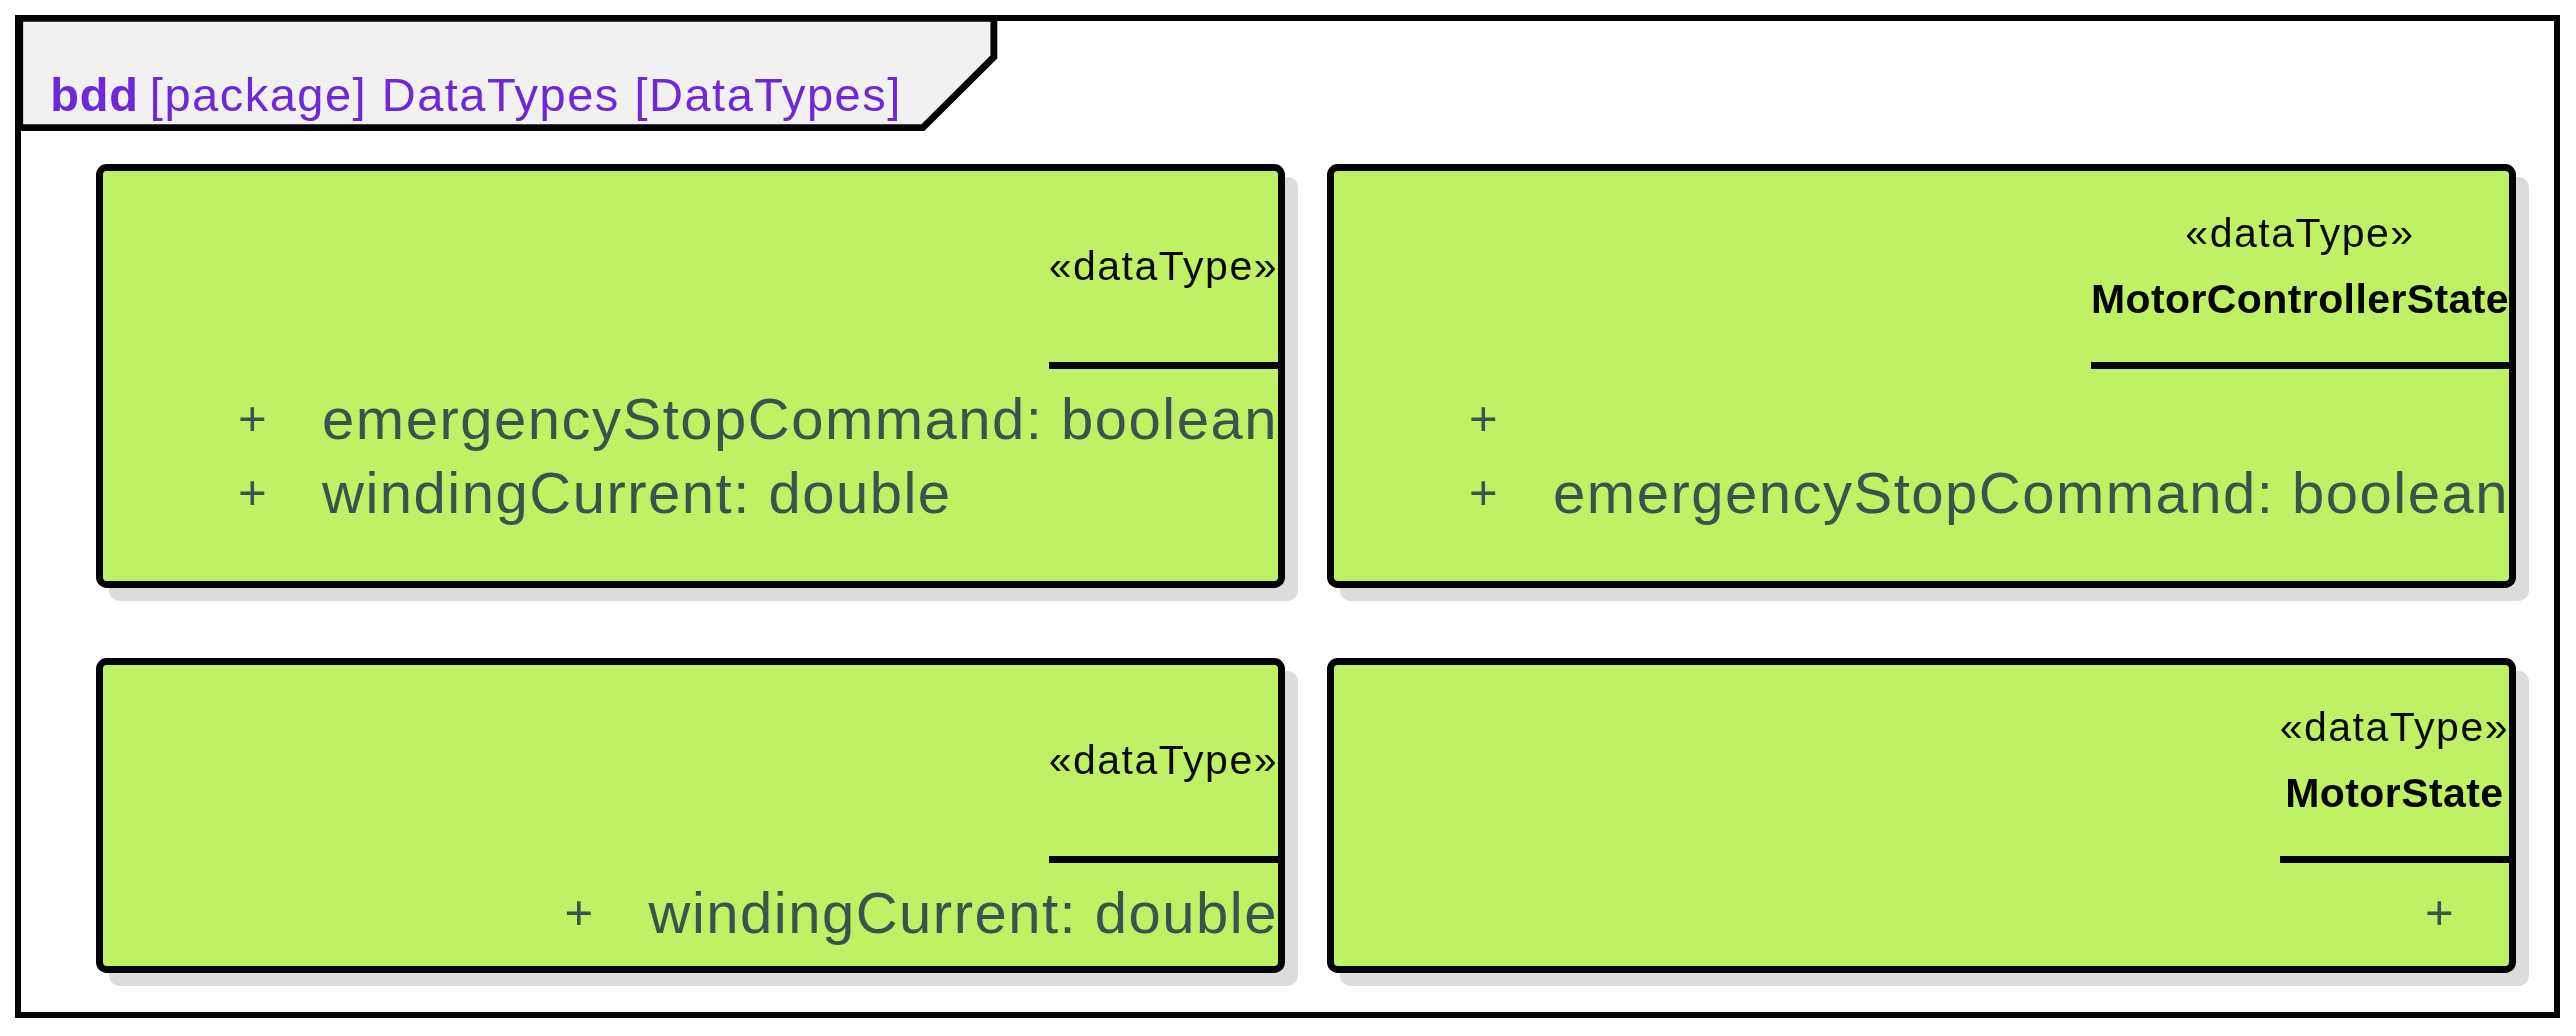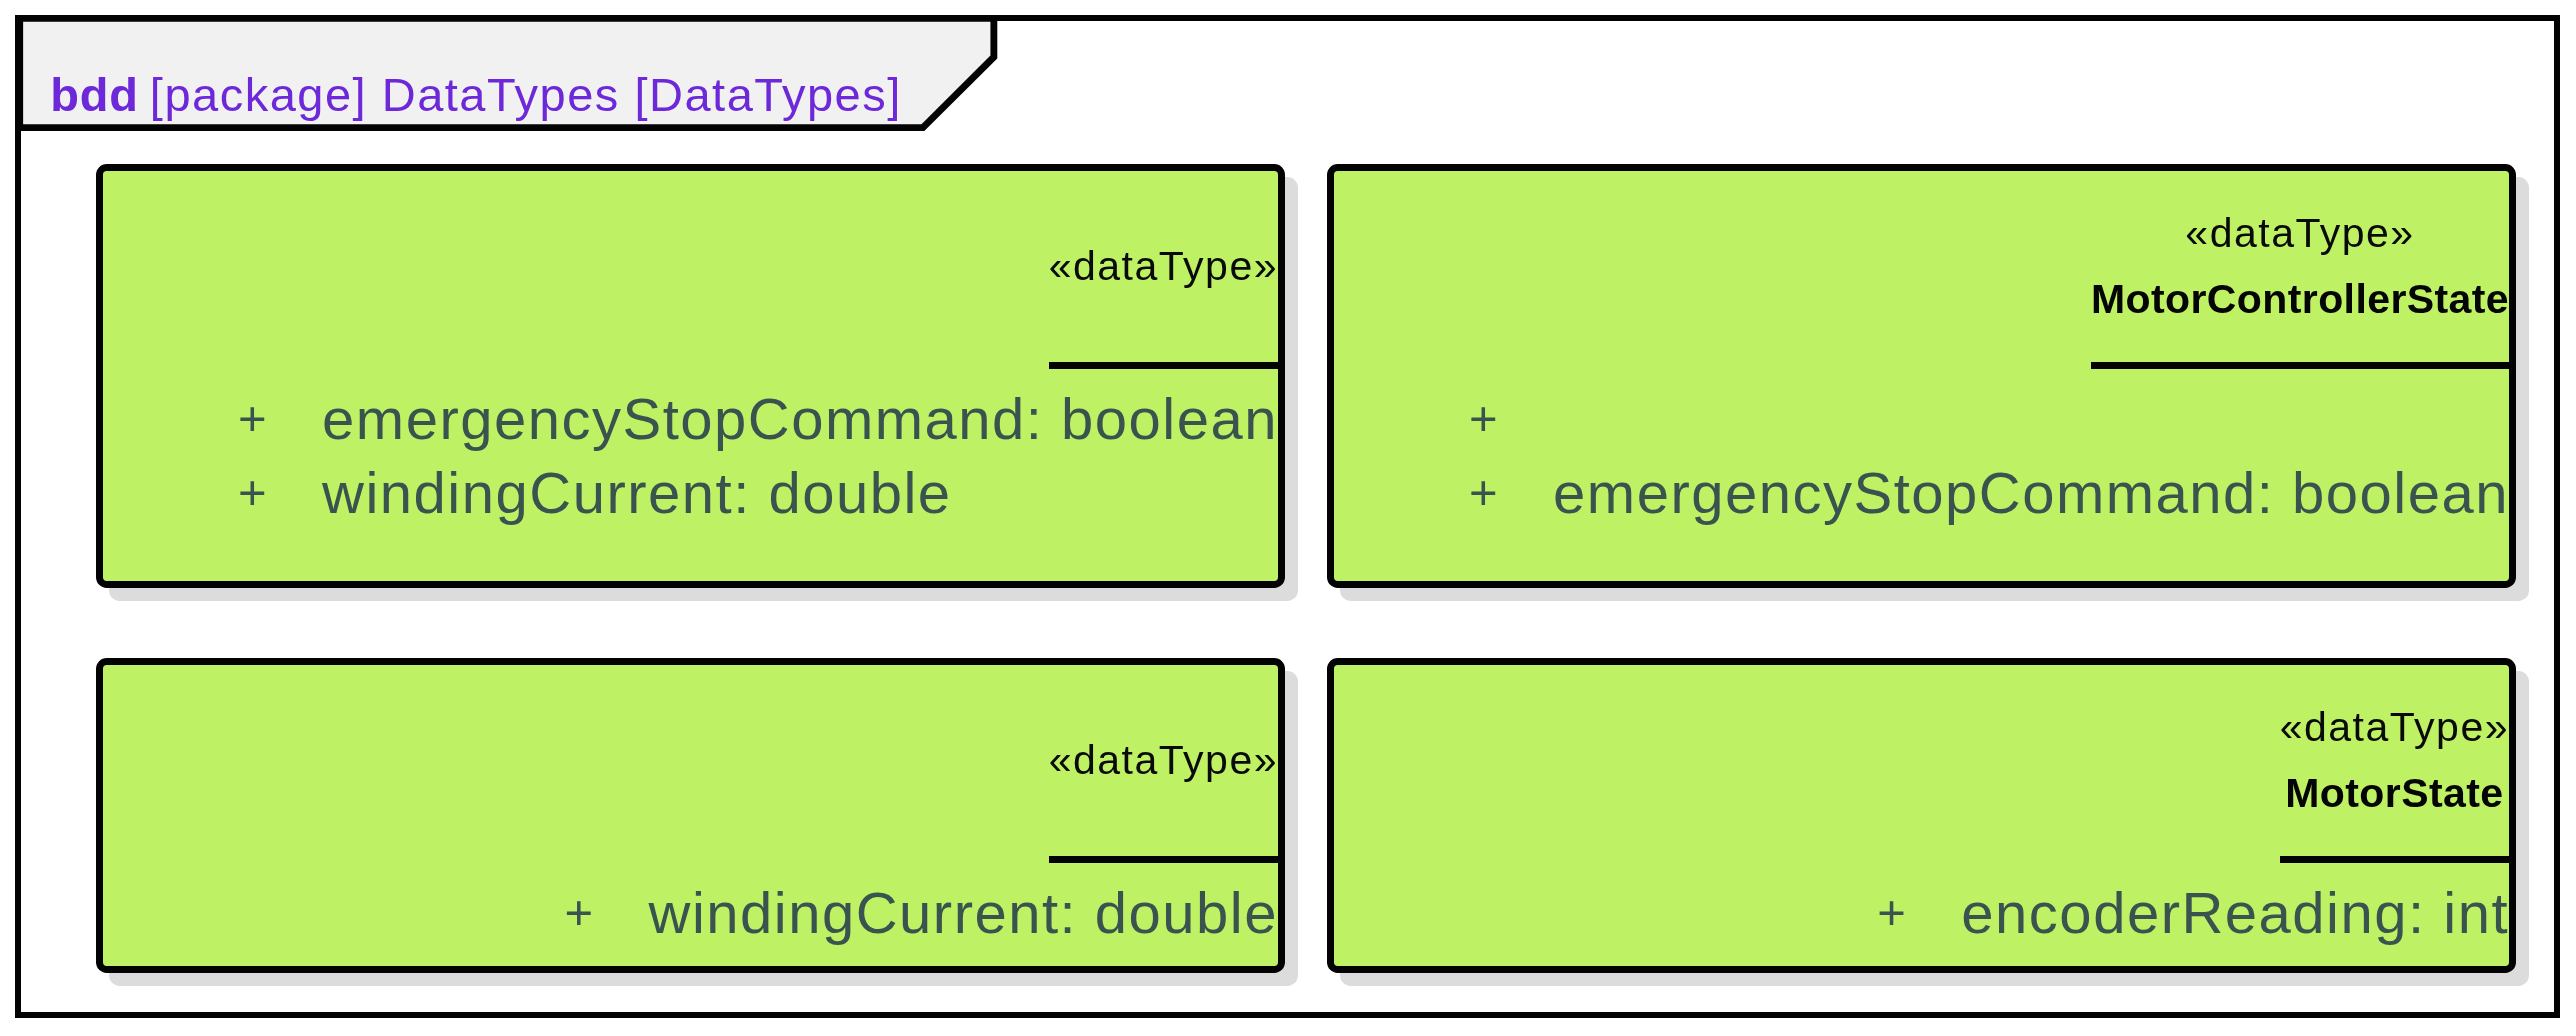--- a/index.html
+++ b/index.html
@@ -185,19 +185,18 @@
   </div>
 
   <div class="block b4">
     <div class="name-compartment">
       <div class="stereotype">«dataType»</div>
       <div class="block-name">MotorState</div>
     </div>
     <div class="attr-compartment">
       <div class="attr-row">
         <span class="vis">+</span>
-        <span class="attr-text">encoderReading: int</span>
       </div>
     </div>
   </div>
 
 </div>
 
 
 </body></html>

